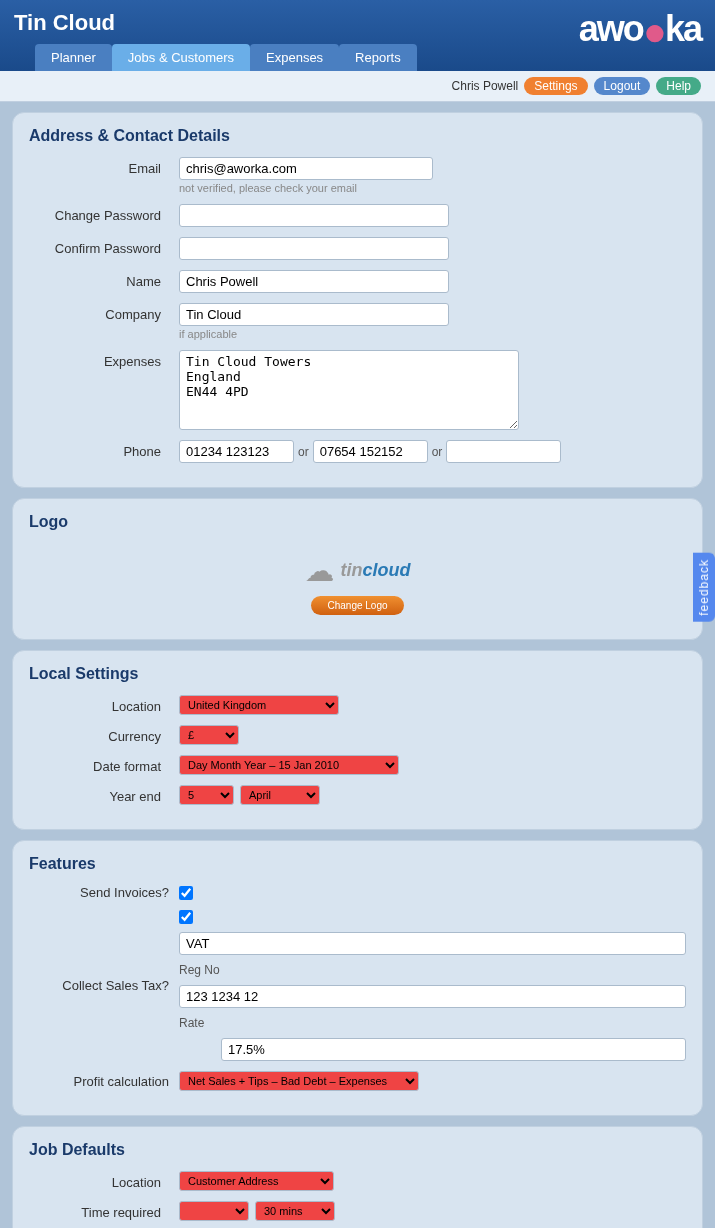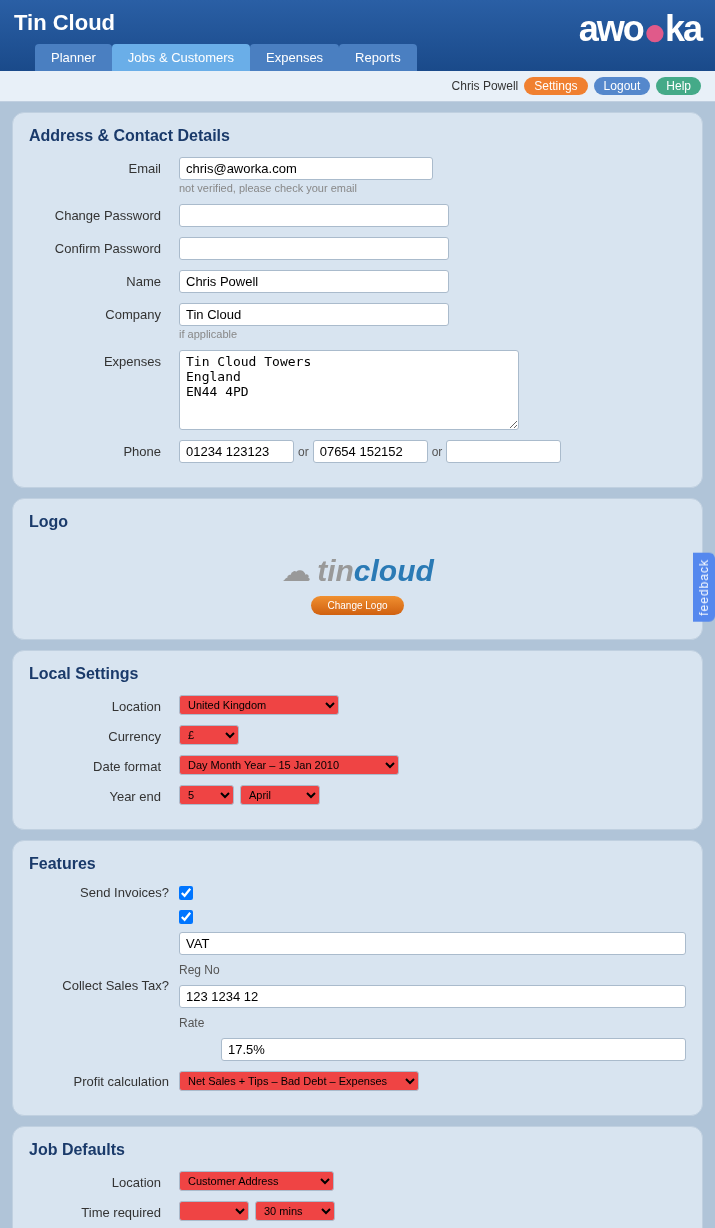--- a/index.html
+++ b/index.html
@@ -168,21 +168,21 @@
       align-items: center;
       padding: 10px 0;
     }
     .logo-display {
       display: flex;
       align-items: center;
       gap: 6px;
       margin-bottom: 8px;
     }
     .logo-brand {
-      font-size: 30px;
+      font-size: 18px;
       font-weight: bold;
       color: #2a7ab5;
       font-style: italic;
     }
     .btn-change-logo {
       background: linear-gradient(180deg, #f09030 0%, #d06010 100%);
       color: #fff;
       border: none;
       border-radius: 12px;
       padding: 4px 16px;

